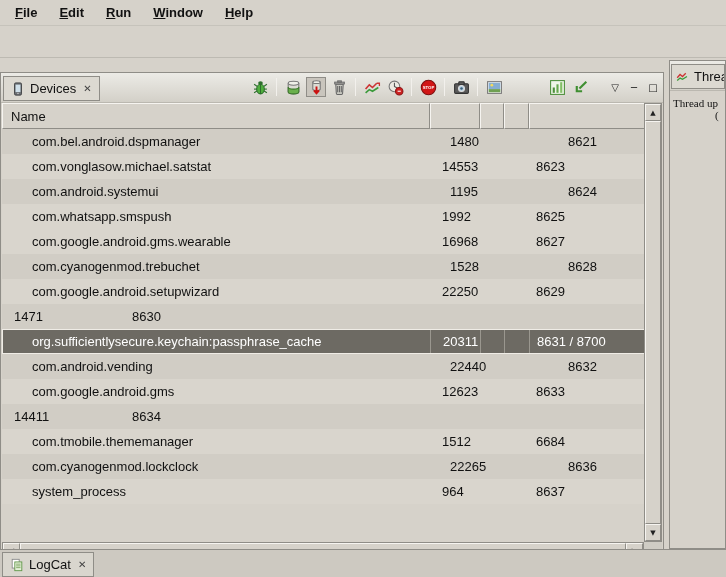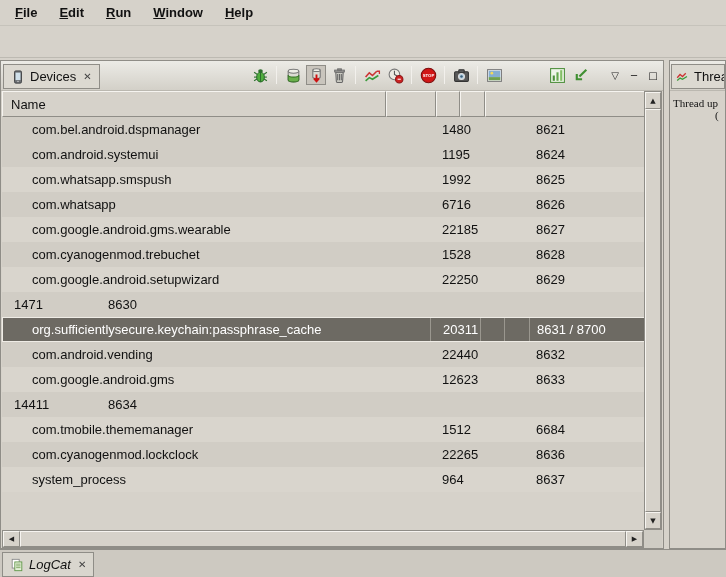--- a/index.html
+++ b/index.html
@@ -9,21 +9,21 @@
     font-family:"Liberation Sans",sans-serif;
     font-size:13px;color:#111;position:relative;
   }
   
   .menubar{height:26px;display:flex;align-items:center;padding-left:4px;background:#d6d2ca;border-bottom:1px solid #c6c3bb;}
   .menu-item{display:inline-block;padding:3px 11px;font-weight:bold;cursor:default;}
   .menu-item::first-letter{text-decoration:underline;}
   
   .toolbar-strip{position:absolute;left:0;top:26px;width:726px;height:32px;background:#d6d2ca;border-bottom:1px solid #bdbab2;}
   
-  .devices-pane{position:absolute;left:0;top:60px;width:664px;height:489px;background:#d6d2ca;border:1px solid #8f8d87;}
+  .devices-pane{position:absolute;left:0;top:72px;width:664px;height:489px;background:#d6d2ca;border:1px solid #8f8d87;}
   .threads-pane{position:absolute;left:669px;top:60px;width:57px;height:489px;background:#d6d2ca;border:1px solid #8f8d87;overflow:hidden;}
   
   .tabbar{position:relative;height:30px;background:linear-gradient(#ecebe6,#d3d0c8);border-bottom:1px solid #bbb8b0;}
   .tab{display:inline-flex;align-items:center;gap:5px;height:25px;margin:3px 0 0 2px;padding:0 7px;
        background:#dcd9d1;border:1px solid #8f8d87;white-space:nowrap;cursor:default;}
   .tab-label{font-size:13px;}
   .tab-close{font-size:10px;color:#444;margin-left:2px;font-family:"DejaVu Sans",sans-serif;}
   .ticon{display:inline-flex;align-items:center;justify-content:center;}
   .threads-pane .tab{max-width:54px;overflow:hidden;padding:0 4px;margin-left:1px;}
   
@@ -32,25 +32,25 @@
   .tool.pressed{border:1px solid #8f8d87;background:#c9c5bd;}
   .tsep{width:1px;height:18px;background:#a8a49c;border-right:1px solid #f2f0ec;margin:0 3px;}
   .gap40{margin-left:40px;}
   .gap14{margin-left:14px;}
   .glyph-tool{width:16px;height:18px;display:flex;align-items:center;justify-content:center;font-size:10px;color:#222;cursor:default;font-family:"DejaVu Sans",sans-serif;}
   
   .theader{position:absolute;left:1px;top:30px;width:644px;height:26px;display:flex;}
   .hc{background:#d6d2ca;border-top:1px solid #f6f4f0;border-left:1px solid #f6f4f0;
       border-right:1px solid #8f8d87;border-bottom:1px solid #8f8d87;
       display:flex;align-items:center;padding-left:8px;overflow:hidden;}
-  .hc-name{width:384px;}.hc-pid{width:50px;}.hc-a{width:24px;}.hc-b{width:25px;}.hc-port{flex:1;}
+  .hc-name{width:428px;}.hc-pid{width:50px;}.hc-a{width:24px;}.hc-b{width:25px;}.hc-port{flex:1;}
   
   .tbody{position:absolute;left:1px;top:56px;width:644px;height:400px;background:#d6d2ca;overflow:hidden;}
   .trow{display:flex;height:25px;align-items:center;cursor:default;}
-  .trow.even{background:#d1cdc5;}
+  .trow.even{background:#d1cdc5;gap:8px;}
   .trow.odd{background:#d9d5cd;}
   .trow.selected{background:#6d6a63;color:#fff;outline:1px solid #efece6;outline-offset:-1px;}
   .c-name{width:428px;padding-left:30px;overflow:hidden;white-space:nowrap;}
   .c-pid{width:50px;padding-left:12px;overflow:hidden;}
   .c-a{width:24px;}.c-b{width:25px;}
   .c-port{flex:1;padding-left:7px;overflow:hidden;white-space:nowrap;}
   .trow.selected .c-pid,.trow.selected .c-a,.trow.selected .c-b,.trow.selected .c-port{
     border-left:1px solid #9a978f;height:100%;display:flex;align-items:center;}
   
   .vscroll{position:absolute;right:1px;top:30px;width:18px;height:439px;background:#c3c0b8;
@@ -64,21 +64,21 @@
            border:1px solid #8f8d87;display:flex;}
   .hscroll .sbtn{width:17px;height:100%;}
   .hthumb{flex:1;background:#d6d2ca;border:1px solid;border-color:#f6f4f0 #8f8d87 #8f8d87 #f6f4f0;}
   .corner{position:absolute;right:1px;top:469px;width:18px;height:18px;background:#cfccc4;}
   
   .threads-body{padding-top:6px;font-size:11px;font-family:Liberation Serif, serif;}
   .threads-body .l1{margin-left:3px;}
   .threads-body .l2{margin-left:45px;}
   
   .logcat-strip{position:absolute;left:0;top:549px;width:726px;height:28px;background:#cdc9c1;
-                border-top:1px solid #8f8d87;font-style:italic;}
+                border-top:1px solid #8f8d87;}
   .logcat-strip .tab{margin-top:2px;background:#d9d6ce;}
 </style>
 </head>
 <body>
 
 <div class="menubar">
   <span class="menu-item">File</span>
   <span class="menu-item">Edit</span>
   <span class="menu-item">Run</span>
   <span class="menu-item">Window</span>
@@ -210,44 +210,44 @@
   </div>
 
   <div class="tbody">
       <div class="trow even">
     <span class="c-name">com.bel.android.dspmanager</span>
     <span class="c-pid">1480</span>
     <span class="c-a"></span>
     <span class="c-b"></span>
     <span class="c-port">8621</span>
   </div>
+      <div class="trow odd">
+    <span class="c-name">com.vonglasow.michael.satstat</span>
+    <span class="c-pid">14553</span>
+    <span class="c-a"></span>
+    <span class="c-b"></span>
+    <span class="c-port">8623</span>
+  </div>
       <div class="trow even">
     <span class="c-name">com.android.systemui</span>
     <span class="c-pid">1195</span>
     <span class="c-a"></span>
     <span class="c-b"></span>
     <span class="c-port">8624</span>
   </div>
       <div class="trow odd">
     <span class="c-name">com.whatsapp.smspush</span>
     <span class="c-pid">1992</span>
     <span class="c-a"></span>
     <span class="c-b"></span>
     <span class="c-port">8625</span>
   </div>
-      <div class="trow even">
-    <span class="c-name">com.whatsapp</span>
-    <span class="c-pid">6716</span>
-    <span class="c-a"></span>
-    <span class="c-b"></span>
-    <span class="c-port">8626</span>
-  </div>
       <div class="trow odd">
     <span class="c-name">com.google.android.gms.wearable</span>
-    <span class="c-pid">22185</span>
+    <span class="c-pid">16968</span>
     <span class="c-a"></span>
     <span class="c-b"></span>
     <span class="c-port">8627</span>
   </div>
       <div class="trow even">
     <span class="c-name">com.cyanogenmod.trebuchet</span>
     <span class="c-pid">1528</span>
     <span class="c-a"></span>
     <span class="c-b"></span>
     <span class="c-port">8628</span>

